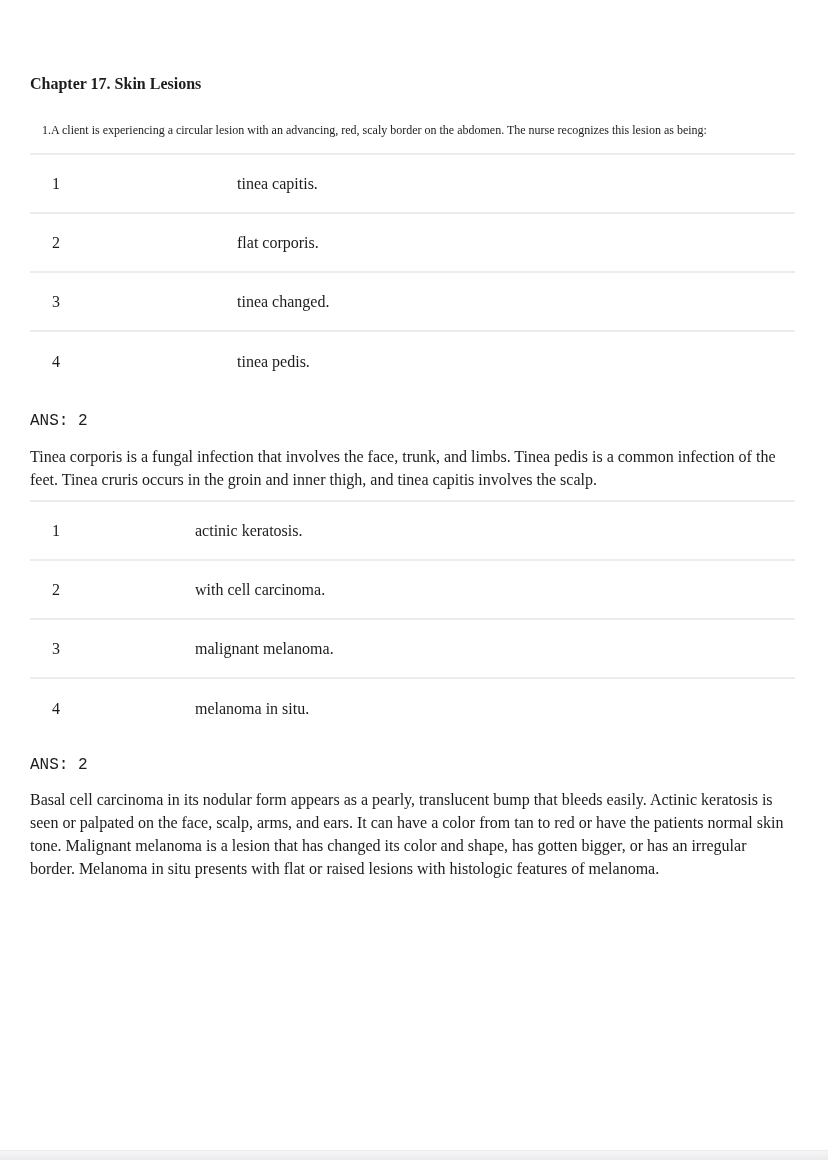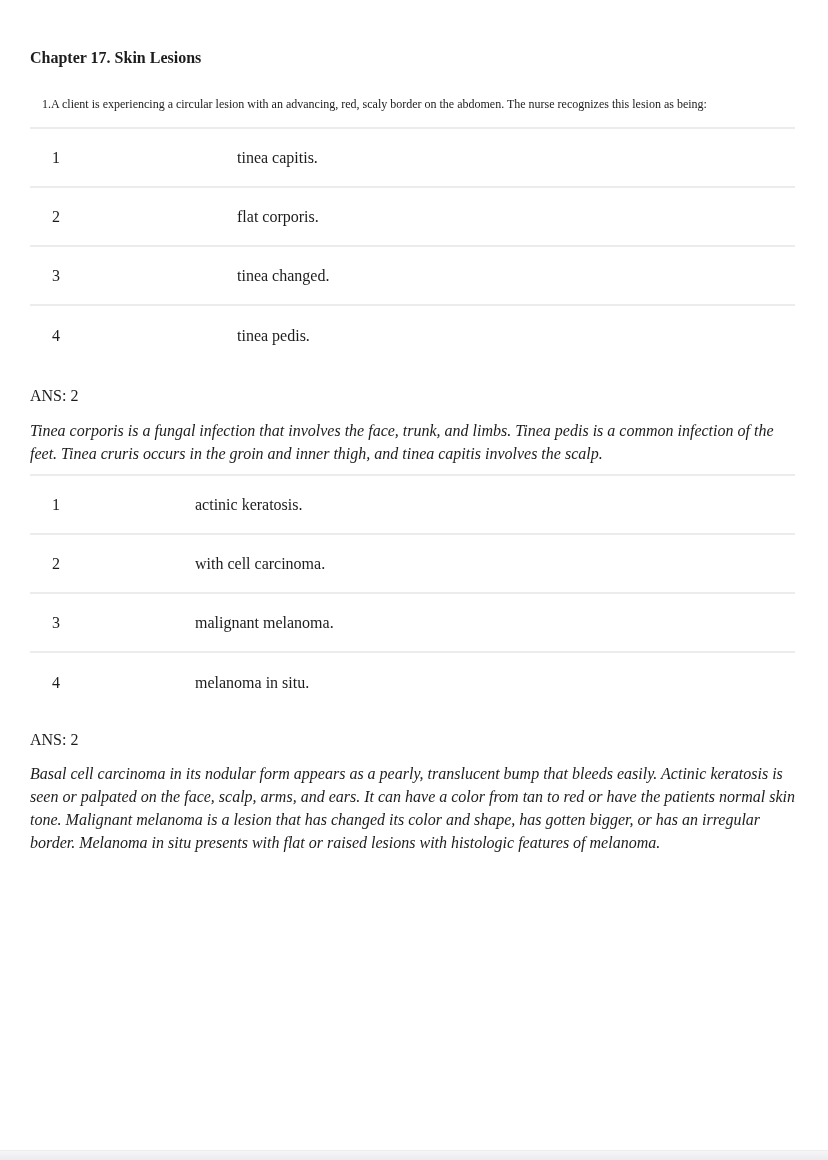--- a/index.html
+++ b/index.html
@@ -9,21 +9,21 @@
   }
   body {
     width: 828px;
     height: 1160px;
     position: relative;
     overflow: hidden;
     font-family: "Liberation Serif", "DejaVu Serif", serif;
     color: #1c1c1c;
   }
   .page {
-    padding: 48px 33px 0 30px;
+    padding: 74px 33px 0 30px;
     box-sizing: border-box;
   }
   .doc-title {
     font-size: 16px;
     line-height: 19px;
     font-weight: bold;
     margin: 0;
   }
   .question-text {
     font-size: 12px;
@@ -51,27 +51,27 @@
     margin-left: 22px;
     width: 30px;
     flex: 0 0 auto;
   }
   .t1 .opt-text { margin-left: 155px; }
   .t2 .opt-text { margin-left: 113px; }
   .answer-label {
     font-size: 16px;
     line-height: 23px;
     margin: 19px 0 0 0;
+    font-family: Liberation Mono, monospace;
   }
   .ans2 { margin-top: 16px; }
   .rationale-text {
     font-size: 16px;
     line-height: 23px;
     margin: 12px 0 0 0;
-    font-style: italic;
   }
   .r2 { margin-top: 11px; }
   .page-bottom-edge {
     position: absolute;
     left: 0;
     right: 0;
     bottom: 0;
     height: 9px;
     background: linear-gradient(#f6f6f8, #ebebee);
     border-top: 1px solid #ededf0;

